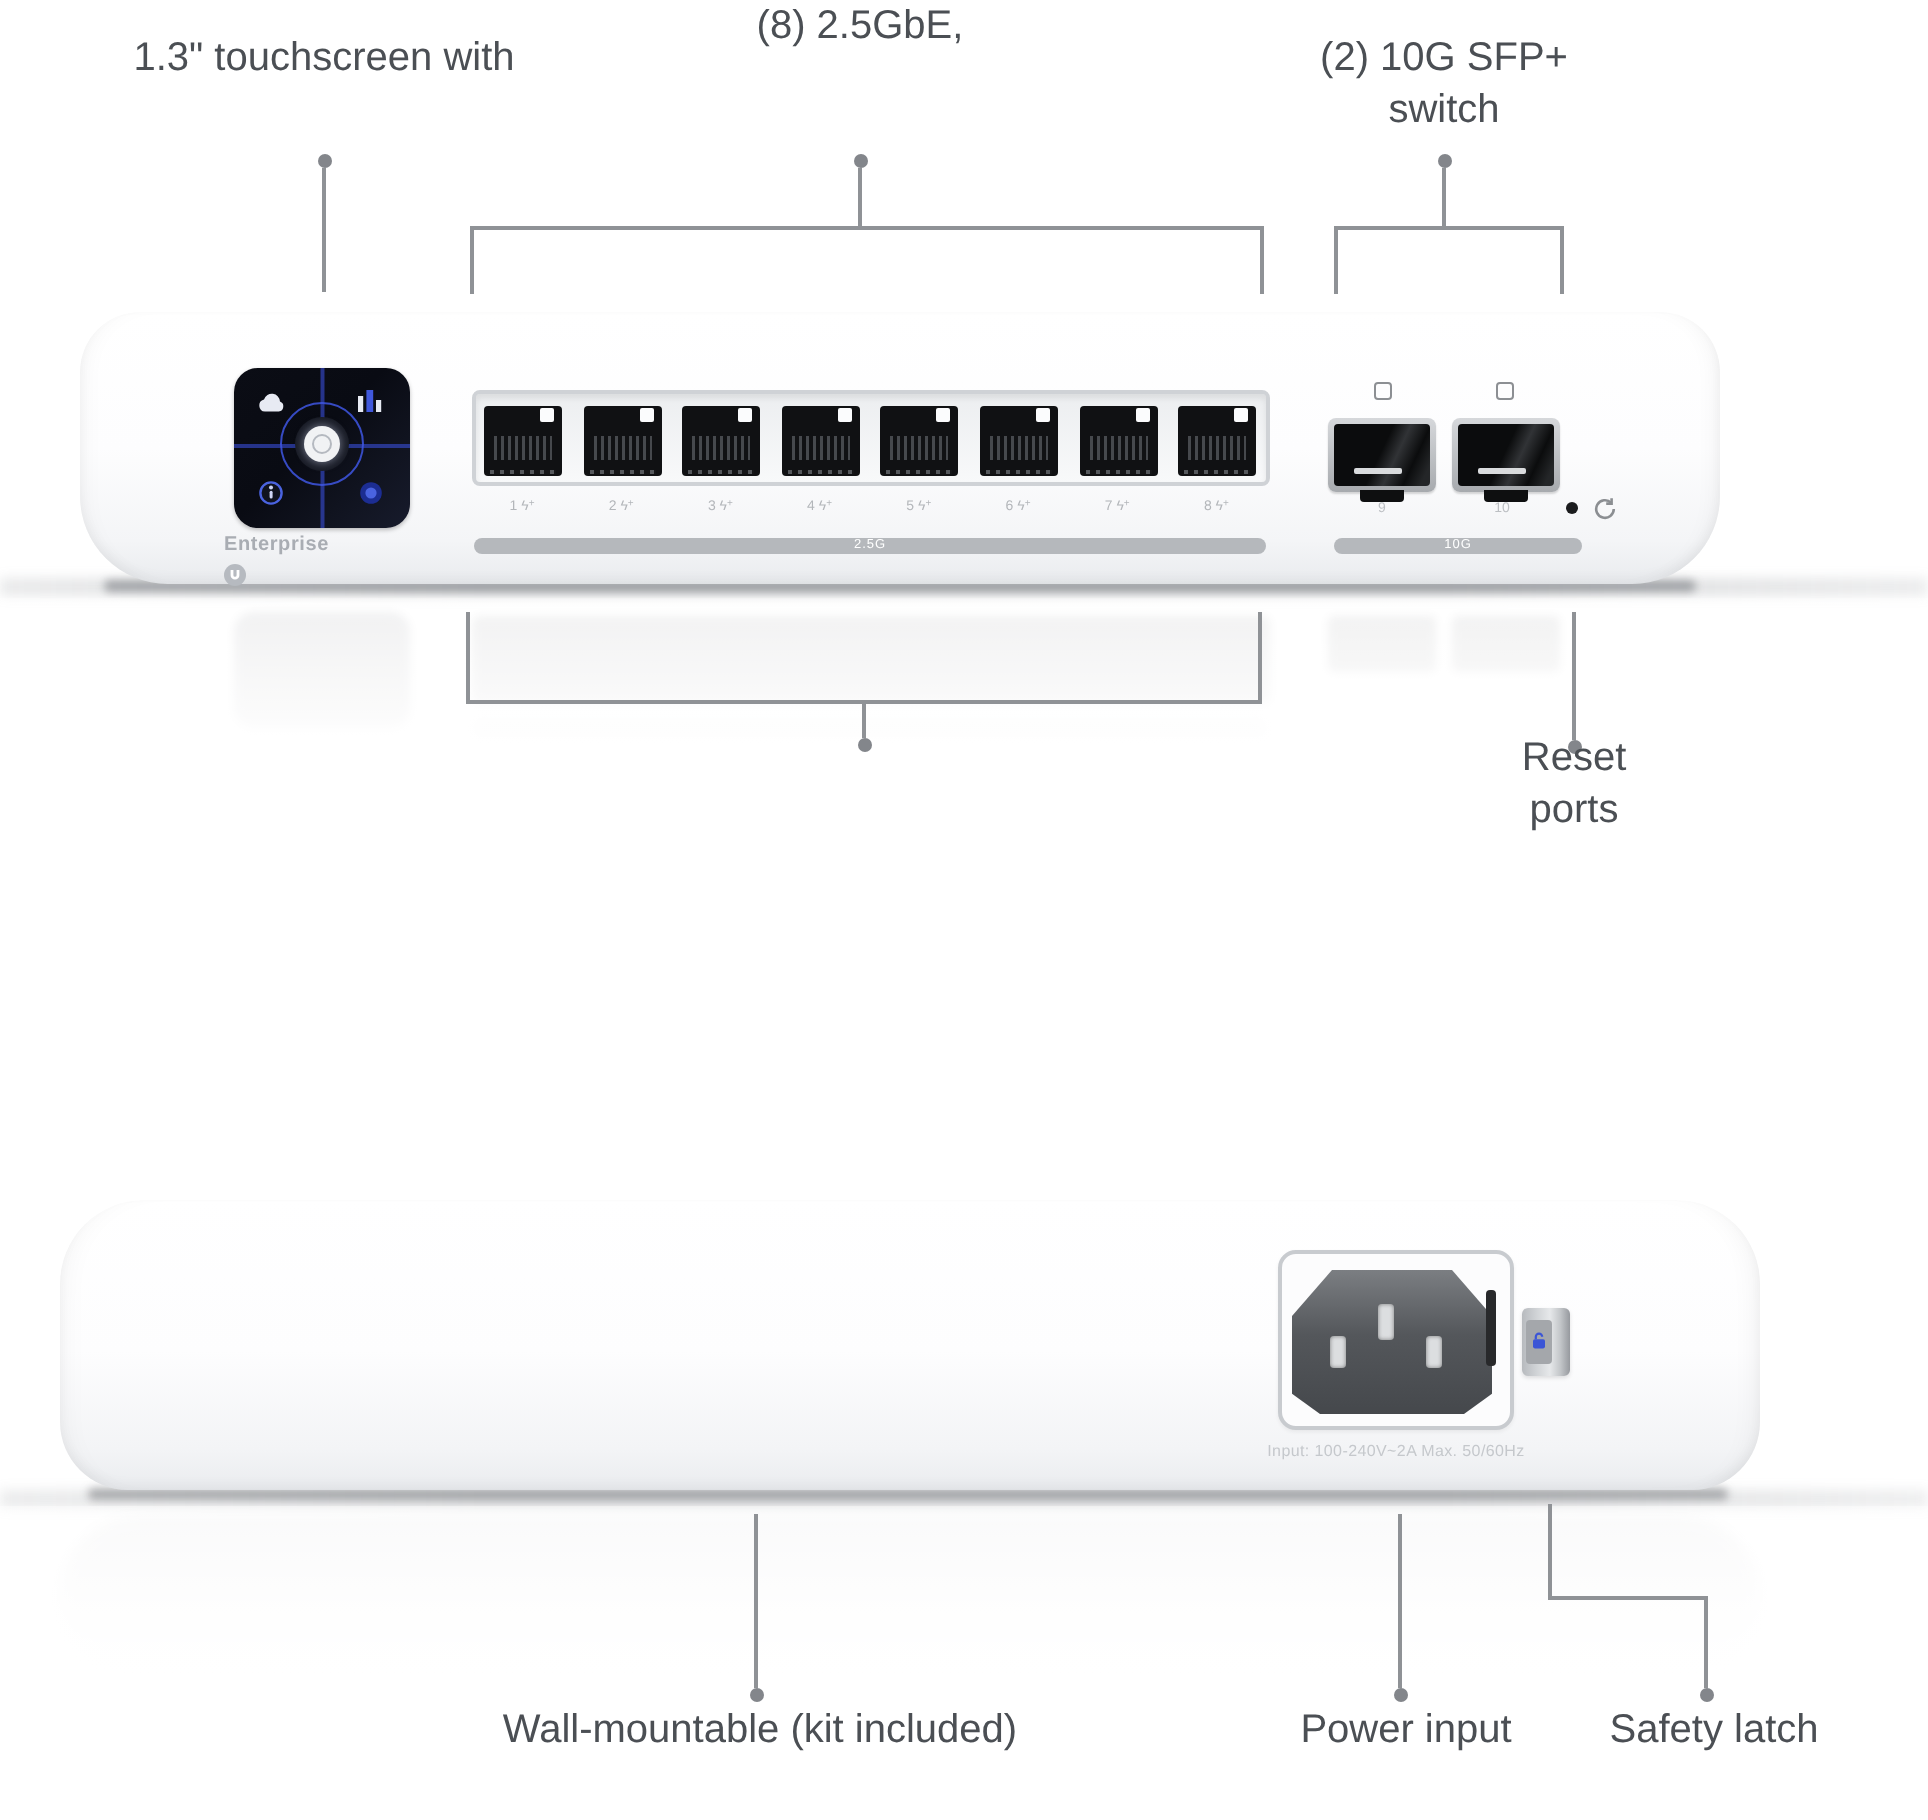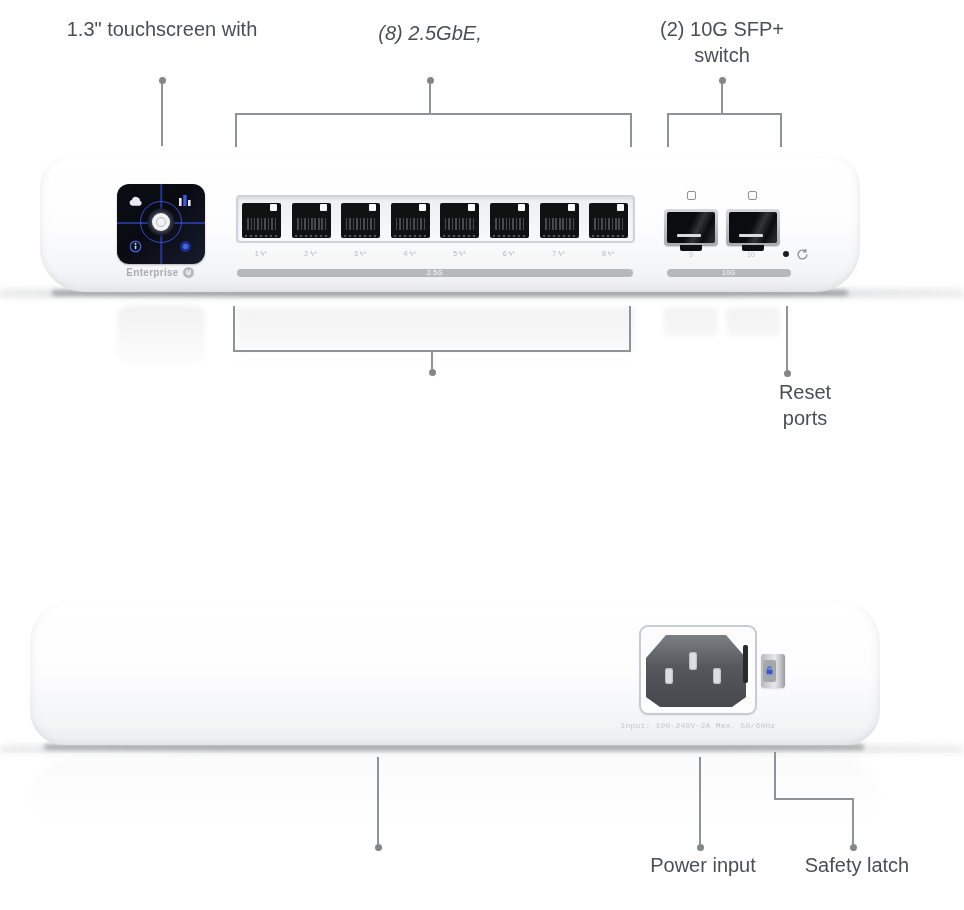--- a/index.html
+++ b/index.html
@@ -33,22 +33,22 @@
   .crossh{position:absolute;top:48%;left:0;height:1.5px;width:100%;background:rgba(56,78,216,.6);}
   .ring{position:absolute;left:50%;top:48%;width:40px;height:40px;border:1.5px solid rgba(62,86,226,.85);
     border-radius:50%;transform:translate(-50%,-50%);}
   .btn-outer{position:absolute;left:50%;top:48%;width:27px;height:27px;border-radius:50%;
     transform:translate(-50%,-50%);background:radial-gradient(circle,#2b2f3c 0%,#171a24 75%);}
   .btn{position:absolute;left:50%;top:48%;width:18px;height:18px;border-radius:50%;background:#f1f2f4;
     transform:translate(-50%,-50%);box-shadow:0 0 5px rgba(210,216,240,.5);}
   .btn-core{position:absolute;left:50%;top:48%;width:8px;height:8px;border:1.5px solid #b5b9c0;border-radius:50%;
     transform:translate(-50%,-50%);}
   .scr-icon{position:absolute;z-index:2;}
-  .brand{position:absolute;left:112px;top:267px;width:96px;display:flex;align-items:flex-end;justify-content:center;
-    gap:4px;z-index:4;}
+  .brand{position:absolute;left:112px;top:267px;width:96px;display:flex;align-items:flex-start;justify-content:center;
+    gap:4px;z-index:4;flex-direction:column;}
   .brand span{font-size:10px;font-weight:bold;color:#a9adb3;letter-spacing:.3px;}
 
   
   .tray{position:absolute;left:236px;top:195px;width:399px;height:48px;border:2px solid #cfd2d6;border-radius:4px;
     background:linear-gradient(180deg,#eceef0,#f8f9fa);box-shadow:inset 0 2px 3px rgba(0,0,0,.08);z-index:4;
     box-sizing:border-box;}
   .jack{position:absolute;top:203px;width:43px;height:37px;z-index:5;}
   .jack-body{position:absolute;left:2px;top:0;width:39px;height:35px;background:#101113;border-radius:2px;}
   .jack-led{position:absolute;left:30px;top:1px;width:7px;height:7px;background:#fbfcfd;border-radius:1px;}
   .jack-pins{position:absolute;left:7px;top:15px;width:29px;height:12px;
@@ -95,35 +95,35 @@
     background:linear-gradient(180deg,rgba(255,255,255,.4) 0%,rgba(255,255,255,.9) 55%,#fff 85%);}
 
   .pwr-bezel{position:absolute;left:639px;top:625px;width:118px;height:90px;border:2px solid #c8cbcf;border-radius:9px;
     background:#fcfcfd;z-index:4;box-sizing:border-box;box-shadow:0 1px 2px rgba(0,0,0,.06);}
   .pwr-socket{position:absolute;left:646px;top:635px;width:100px;height:72px;z-index:5;
     background:linear-gradient(180deg,#7b7e82 0%,#54575b 45%,#45484c 100%);
     clip-path:polygon(20% 0,80% 0,100% 32%,100% 86%,86% 100%,14% 100%,0 86%,0 32%);}
   .pin{position:absolute;background:#dcdee0;border-radius:2px;z-index:6;box-shadow:inset 0 0 2px rgba(0,0,0,.45);}
   .pwr-slot{position:absolute;left:743px;top:645px;width:5px;height:38px;background:#28292b;border-radius:2px;z-index:6;}
   .pwr-spec{position:absolute;left:578px;top:721px;width:240px;text-align:center;font-size:8px;color:#c5c8cc;
-    letter-spacing:.2px;z-index:5;font-family:Liberation Mono, monospace;}
+    letter-spacing:.2px;z-index:5;}
   .latch{position:absolute;left:761px;top:654px;width:24px;height:34px;border-radius:3px;z-index:5;
     background:linear-gradient(90deg,#b7babe 0%,#d0d3d6 30%,#e6e8ea 58%,#c3c6c9 80%,#96999e 100%);
     box-shadow:0 1px 2px rgba(0,0,0,.12);}
   .latch-in{position:absolute;left:2px;top:6px;width:13px;height:22px;background:#a4a7ab;border-radius:2px;}
 </style>
 </head>
 <body>
 
 <div class="canvas">
 
   <div class="clabel" style="left:162px;top:16px;">
     <div>1.3" touchscreen with</div>
   </div>
-  <div class="clabel" style="left:430px;top:20px;font-style:italic;">
+  <div class="clabel" style="left:430px;top:0;">
     <div>(8) 2.5GbE,</div>
   </div>
   <div class="clabel" style="left:722px;top:16px;">
     <div>(2) 10G SFP+</div>
     <div>switch</div>
   </div>
 
   <div class="dot" style="left:158.5px;top:76.5px;"></div>
   <div class="vline" style="left:161px;top:84px;height:62px;"></div>
 
@@ -265,21 +265,21 @@
     <div style="left:237px;top:60px;width:396px;height:8px;background:#96999d;border-radius:4px;"></div>
   </div>
   <div class="refl-fade"></div>
 
   <div class="bracket-up" style="left:233px;top:306px;width:394px;height:44px;"></div>
   <div class="vline" style="left:431px;top:350px;height:19px;"></div>
   <div class="dot" style="left:428.5px;top:368.5px;"></div>
 
   <div class="vline" style="left:786px;top:306px;height:64px;"></div>
   <div class="dot" style="left:783.5px;top:369.5px;"></div>
-  <div class="clabel" style="left:787px;top:379px;margin-left:18px;">
+  <div class="clabel" style="left:787px;top:366px;">
     <div>Reset</div>
     <div>ports</div>
   </div>
 
   <div class="shadow-wide-back"></div>
   <div class="shadow-line-back"></div>
   <div class="device-back"></div>
 
   <div class="pwr-bezel"></div>
   <div class="pwr-socket"></div>
@@ -297,20 +297,23 @@
     </svg>
   </div>
 
   <div class="refl-back">
       <div></div>
     </div>
   <div class="refl-fade-back"></div>
 
   <div class="vline" style="left:377px;top:757px;height:87px;"></div>
   <div class="dot" style="left:374.5px;top:843.5px;"></div>
+  <div class="clabel" style="left:380px;top:852px;">
+    <div>Wall-mountable (kit included)</div>
+  </div>
 
   <div class="vline" style="left:699px;top:757px;height:87px;"></div>
   <div class="dot" style="left:696.5px;top:843.5px;"></div>
   <div class="clabel" style="left:703px;top:852px;">
     <div>Power input</div>
   </div>
 
   <div class="vline" style="left:774px;top:752px;height:48px;"></div>
   <div class="hline" style="left:774px;top:798px;width:80px;"></div>
   <div class="vline" style="left:852px;top:798px;height:46px;"></div>

